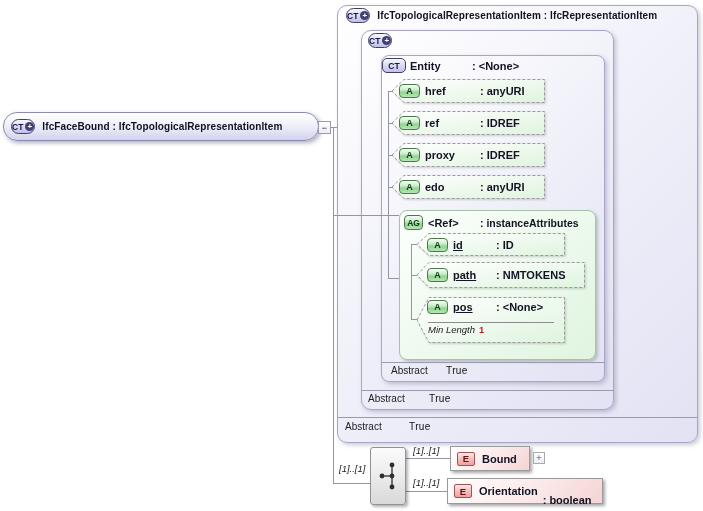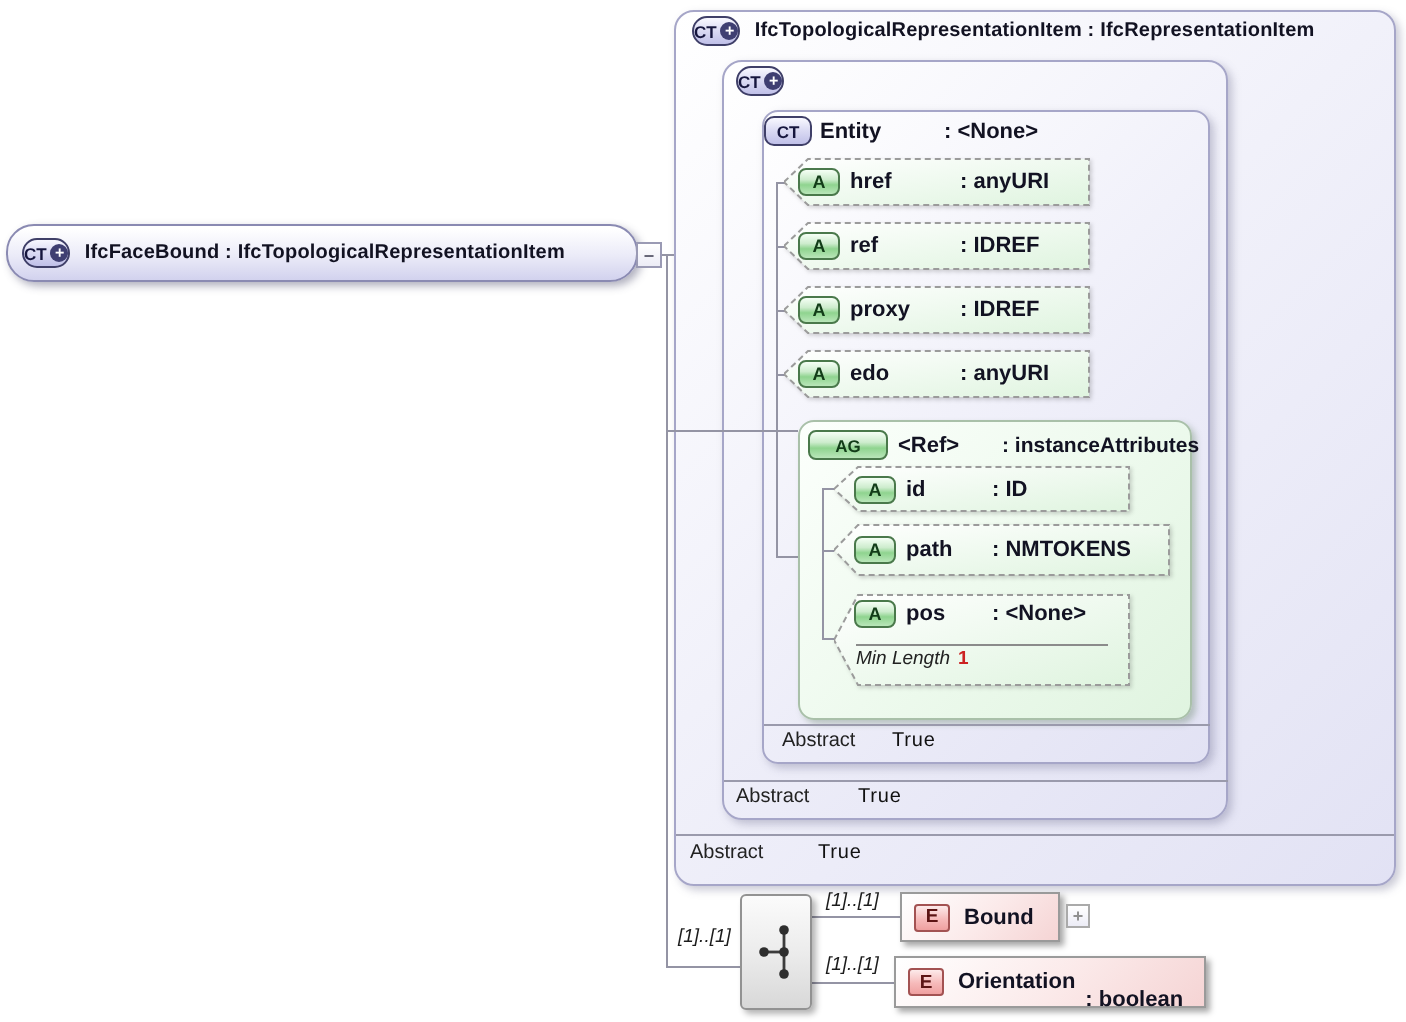--- a/index.html
+++ b/index.html
@@ -27,34 +27,34 @@
   .ct-icon{box-sizing:border-box;display:inline-flex;align-items:center;justify-content:center;
       gap:2px;height:15px;border:1.4px solid #3f3f68;border-radius:8px;
       background:linear-gradient(180deg,#f8f8ff 0%,#dcdcf4 45%,#c0c0e8 100%);
       color:#16163e;font-size:8.5px;font-weight:bold;flex:0 0 auto;}
   .badge{display:inline-block;width:9px;height:9px;border-radius:50%;background:#3f3f72;
       color:#fff;font-size:8px;line-height:9px;text-align:center;font-weight:bold;}
   .g-icon{box-sizing:border-box;border:1px solid #4a794b;border-radius:4px;
       background:linear-gradient(180deg,#f5fff5 0%,#cdeccd 40%,#8fd48f 62%,#b9e6b9 100%);
       color:#123c18;font-weight:bold;display:inline-flex;align-items:center;justify-content:center;flex:0 0 auto;}
   .a-icon{width:21px;height:14px;font-size:9px;margin-right:5px;}
-  .ag-icon{width:40px;height:15px;font-size:8.5px;text-align:center;}
+  .ag-icon{width:19px;height:15px;font-size:8.5px;text-align:center;}
   .e-icon{box-sizing:border-box;width:18px;height:14px;border:1px solid #a35252;border-radius:2px;
       background:linear-gradient(180deg,#fdeaea 0%,#f6baba 55%,#efa0a0 100%);
       color:#5c1414;font-size:9.5px;font-weight:bold;display:inline-flex;align-items:center;
       justify-content:center;margin-right:7px;flex:0 0 auto;}
 
   
   .attr{position:absolute;}
   .attr svg{position:absolute;left:0;top:0;filter:drop-shadow(1.5px 1.5px 1px rgba(0,0,0,.18));}
   .attr-content{position:absolute;left:0;top:0;width:100%;height:100%;display:flex;align-items:center;box-sizing:border-box;}
   .ent-row .attr-content{padding-left:7px;}
   .ag-row .attr-content{padding-left:10px;}
   .ent-row .attr-name{width:55px;flex:0 0 auto;}
-  .ag-row .attr-name{width:43px;flex:0 0 auto;}
+  .ag-row .attr-name{width:43px;flex:0 0 auto;text-decoration:underline;}
   .attr-name{font-size:11px;font-weight:bold;color:#121222;}
   .attr-type{font-size:11px;font-weight:bold;color:#121222;white-space:nowrap;}
   .pos-row{position:absolute;left:0;top:3px;width:100%;display:flex;align-items:center;box-sizing:border-box;padding-left:10px;}
   .facet-line{position:absolute;left:11px;top:25px;width:126px;height:1px;background:#8b8b8b;}
   .facet-label{position:absolute;left:11px;top:27px;font-size:9.5px;font-style:italic;color:#222;}
   .facet-value{position:absolute;left:62px;top:27px;font-size:9.5px;font-weight:bold;}
 
   
   .abs-label{position:absolute;font-size:10px;color:#222;}
   .abs-value{position:absolute;font-size:10px;font-weight:normal;color:#111;letter-spacing:.4px;}

